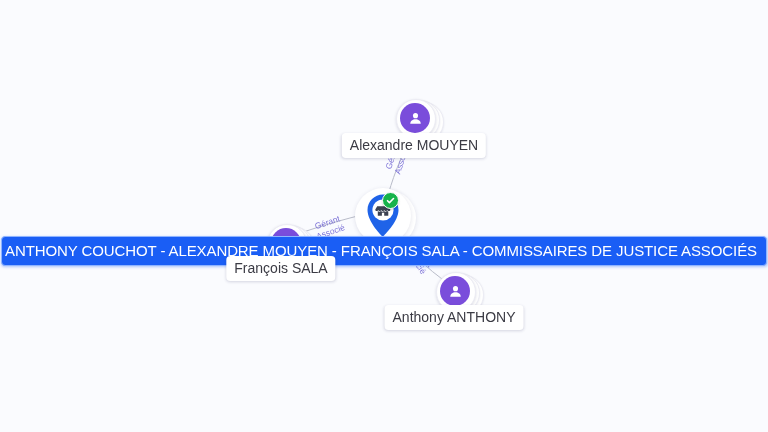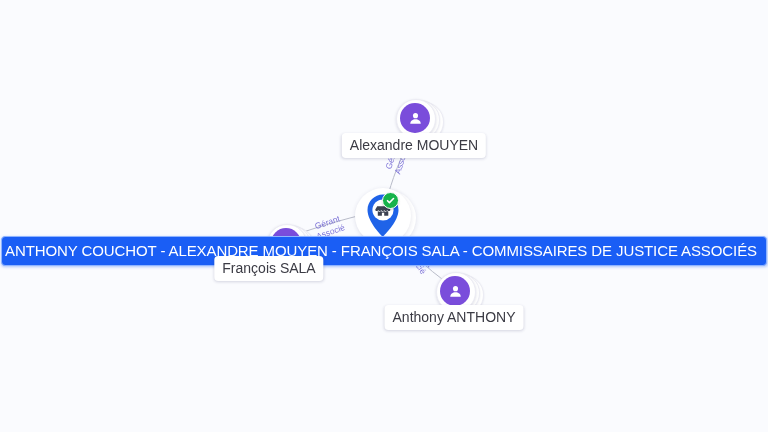--- a/index.html
+++ b/index.html
@@ -180,21 +180,21 @@
     <div class="stack-ring s2"></div>
     <div class="stack-ring s1"></div>
     <div class="stack-ring s0"></div>
     <div class="person-disc">
       <svg width="17" height="17" viewBox="0 0 24 24" fill="#ffffff">
         <circle cx="12" cy="8" r="3.6"></circle>
         <path d="M4.6 19.4c0-4 3.4-6.2 7.4-6.2s7.4 2.2 7.4 6.2z"></path>
       </svg>
     </div>
   </div>
-  <div class="node-label" style="left:269px; top:256px; z-index:45;">François SALA</div>
+  <div class="node-label" style="left:281px; top:256px; z-index:45;">François SALA</div>
 
   <div class="person-node" style="left:436px; top:272px;">
     <div class="stack-ring s2"></div>
     <div class="stack-ring s1"></div>
     <div class="stack-ring s0"></div>
     <div class="person-disc">
       <svg width="17" height="17" viewBox="0 0 24 24" fill="#ffffff">
         <circle cx="12" cy="8" r="3.6"></circle>
         <path d="M4.6 19.4c0-4 3.4-6.2 7.4-6.2s7.4 2.2 7.4 6.2z"></path>
       </svg>

